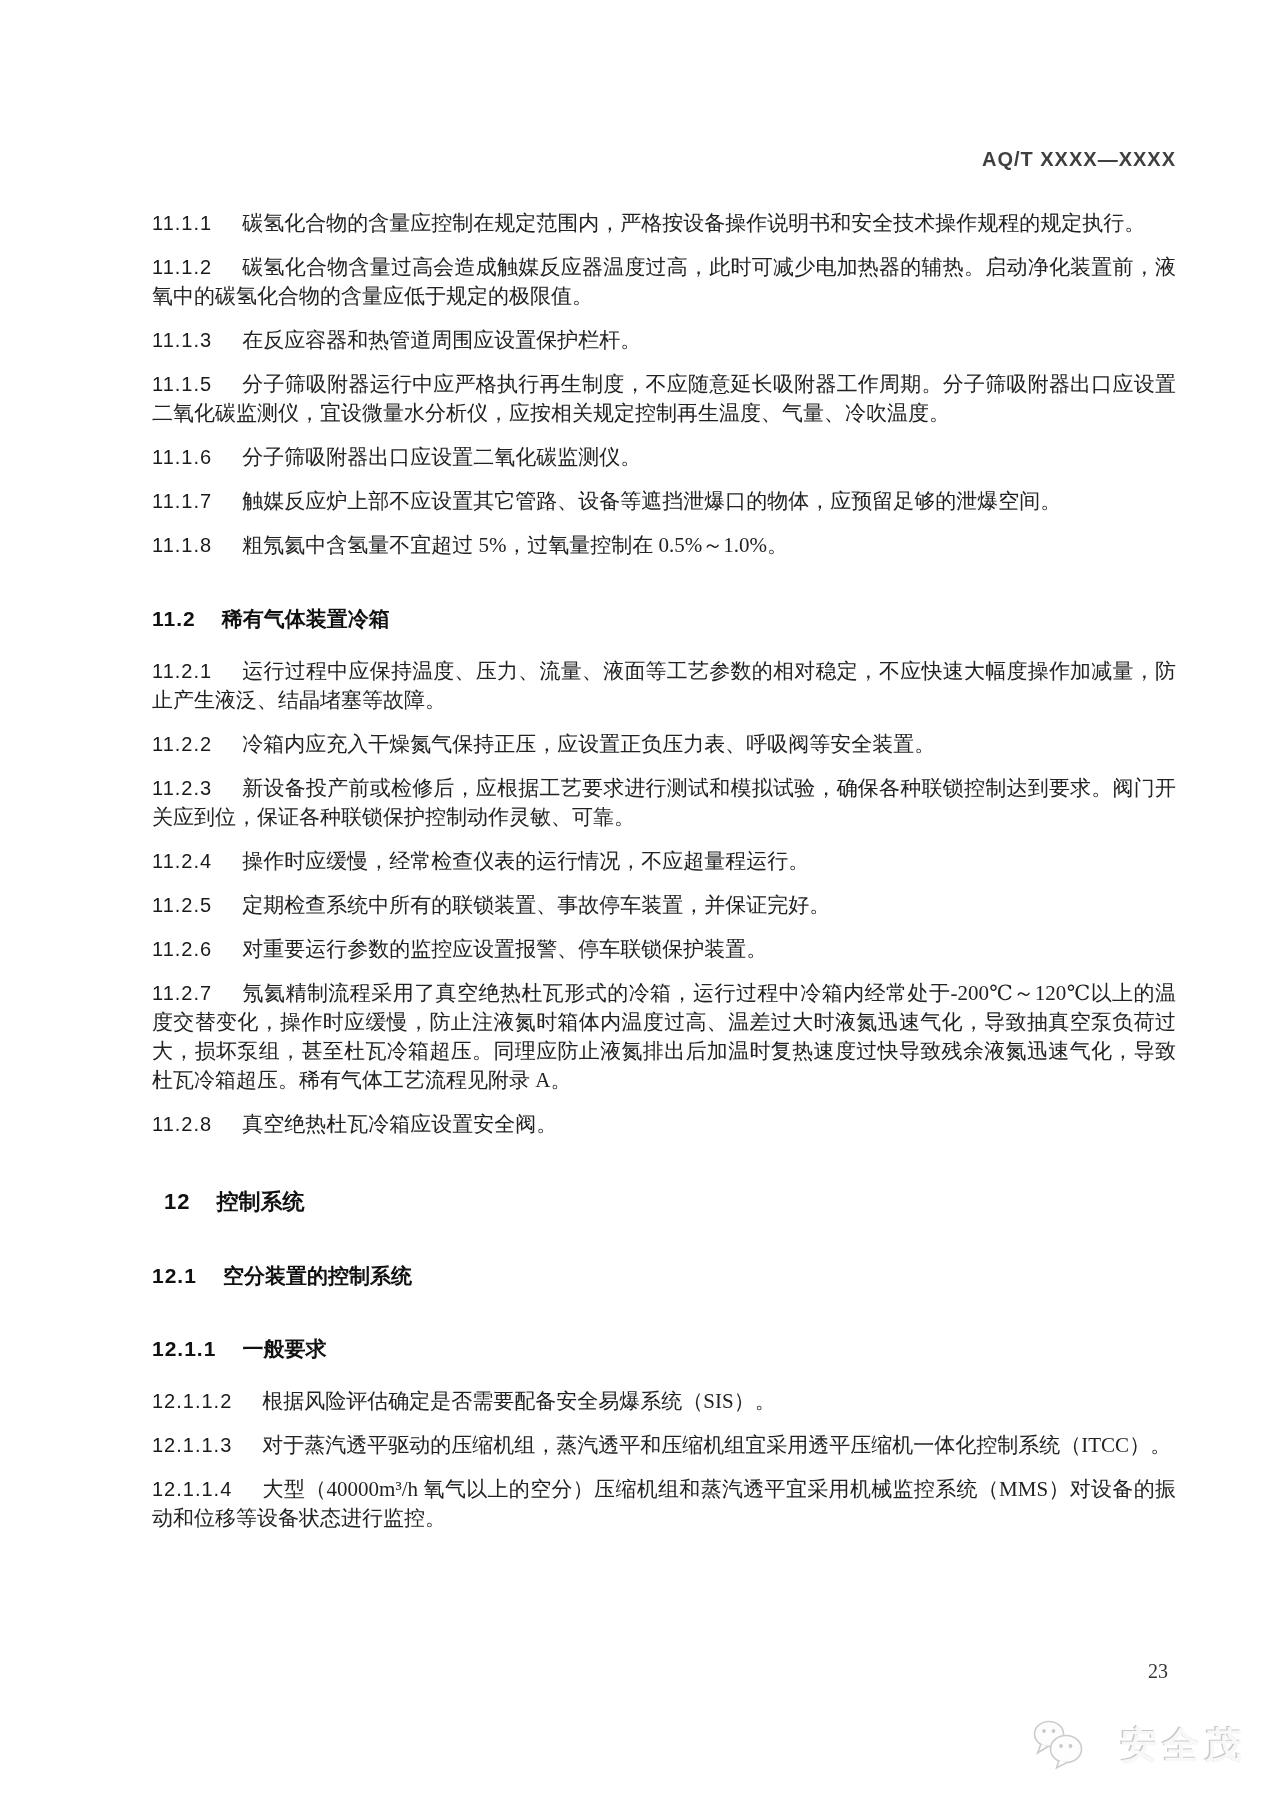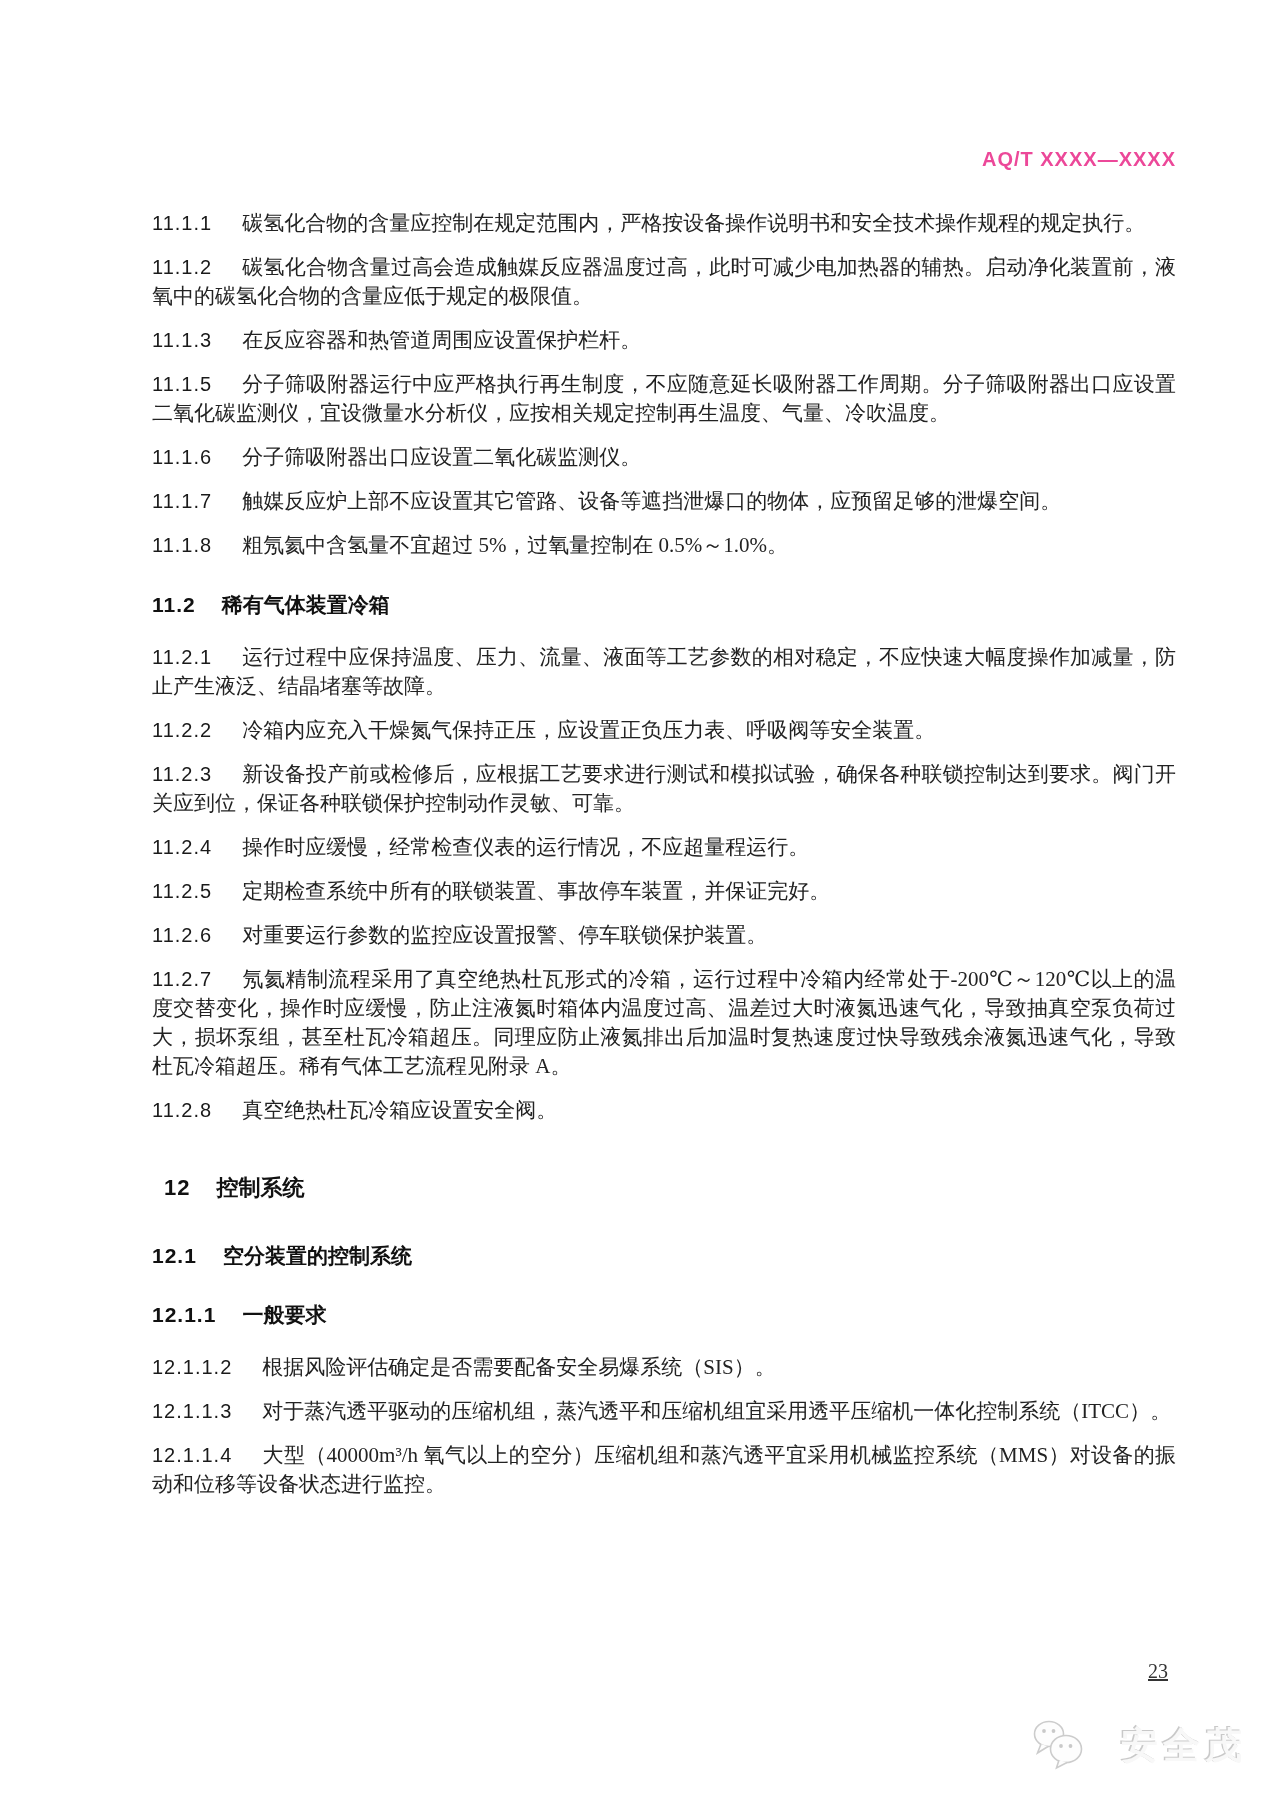--- a/index.html
+++ b/index.html
@@ -15,21 +15,21 @@
     position: absolute;
     left: 152px; top: 148px;
     width: 1024px;
   }
   .doc-code {
     text-align: right;
     font-family: "Liberation Sans", "DejaVu Sans", sans-serif;
     font-weight: 700;
     font-size: 20px;
     letter-spacing: 1px;
-    color: #ec4899;
+    color: #404040;
     margin: 0 0 38px 0;
   }
   p.clause {
     font-size: 21px;
     line-height: 29px;
     margin: 15px 0 11px 0;
     text-align: justify;
   }
   p.clause .num {
     font-family: "Liberation Sans", "DejaVu Sans", sans-serif;
@@ -45,33 +45,32 @@
     color: #111111;
   }
   .h-chapter {
     font-size: 22px;
     line-height: 30px;
     margin: 48px 0 38px 12px;
   }
   .h-sub {
     font-size: 21px;
     line-height: 29px;
-    margin: 30px 0 24px 0;
+    margin: 44px 0 24px 0;
   }
   .h-chapter .num, .h-sub .num {
     margin-right: 26px;
     letter-spacing: 1px;
   }
   .page-number {
     position: absolute;
     top: 1660px; right: 112px;
     font-size: 20px;
     color: #333333;
     font-family: "Liberation Serif", serif;
-    text-decoration: underline;
   }
   .watermark {
     position: absolute;
     top: 1718px; right: 33px;
     display: flex;
     align-items: center;
     gap: 8px;
     user-select: none;
   }
   .watermark-text {

